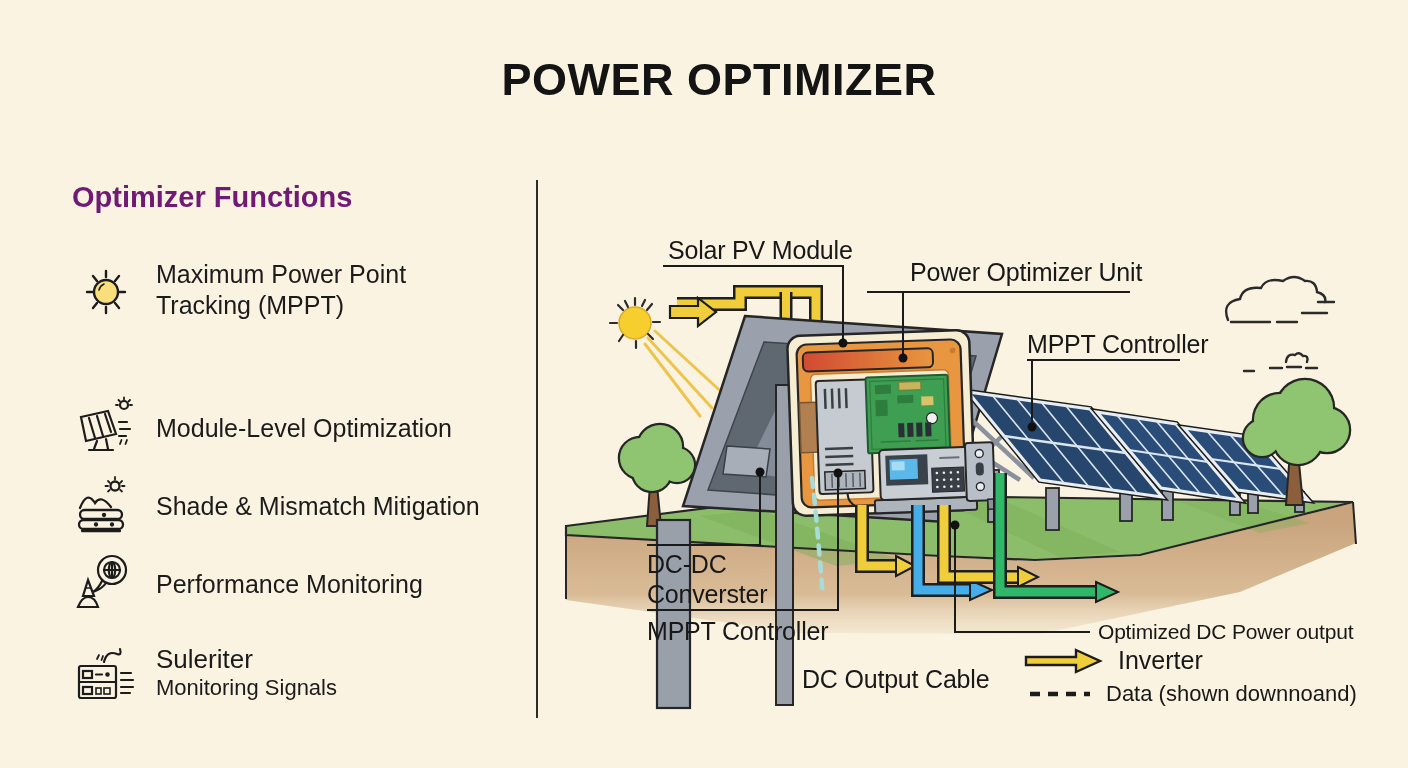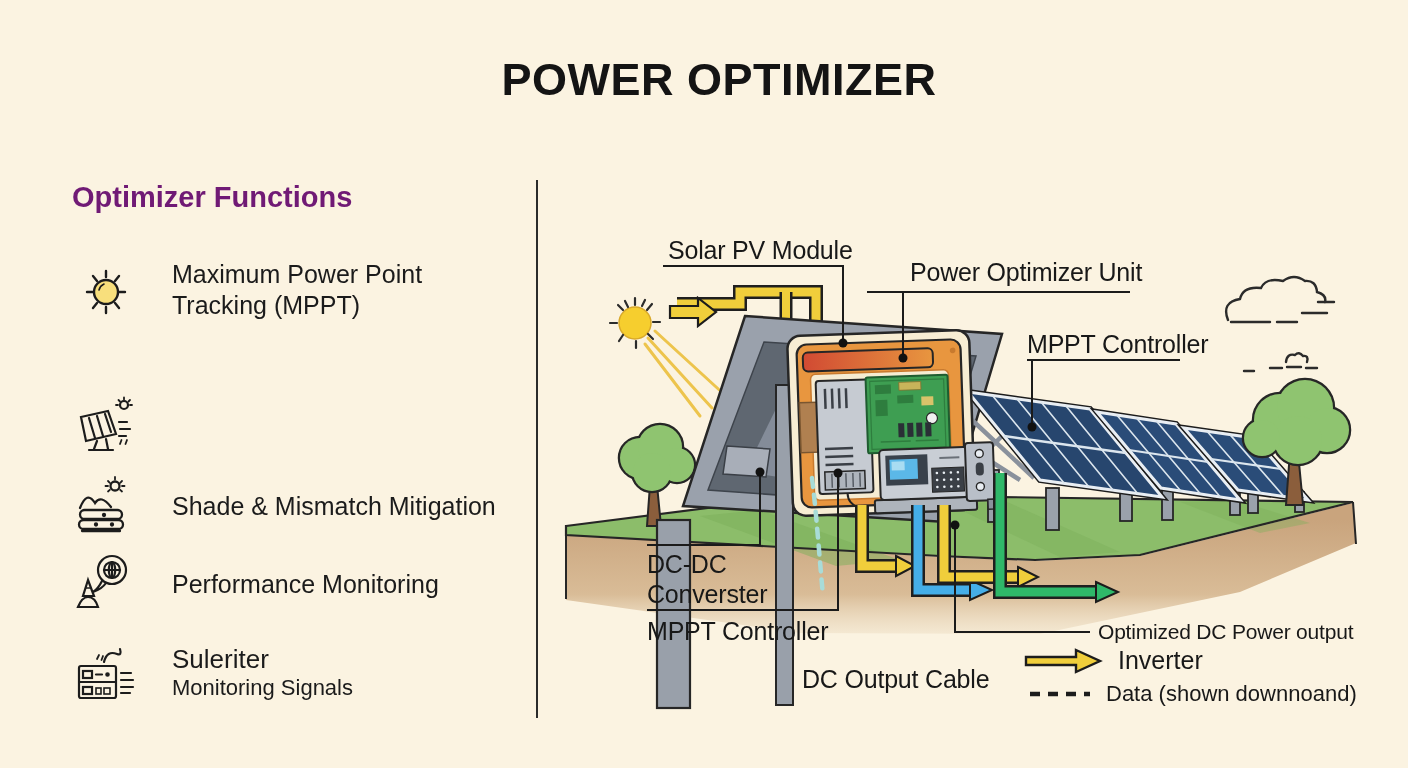--- a/index.html
+++ b/index.html
@@ -10,21 +10,21 @@
     color:#1C1C1C;
     padding-left:30px;
   }
   .title{
     position:absolute;top:54px;left:0;width:100%;text-align:center;
     font-size:45px;font-weight:800;letter-spacing:.5px;color:#141414;
   }
   .panel-heading{
     position:absolute;left:72px;top:181px;font-size:29px;font-weight:700;color:#701a75;
   }
-  .func-item{position:absolute;left:74px;display:flex;gap:34px;align-items:center;}
+  .func-item{position:absolute;left:74px;display:flex;gap:18px;align-items:center;}
   .func-icon{width:64px;height:64px;flex:0 0 64px;}
   .func-label{font-size:25px;line-height:31px;color:#1b1b1b;}
   .func-label.wrap{width:285px;white-space:normal;}
   .func-sub{font-size:22px;line-height:26px;color:#1b1b1b;}
   .divider{position:absolute;left:536px;top:180px;width:2px;height:538px;background:#2B2B2B;}
   .dlabel{position:absolute;font-size:25px;color:#181818;white-space:nowrap;letter-spacing:-.2px;}
   .dlabel.small{font-size:21px;}
   .legend-row{position:absolute;display:flex;align-items:center;gap:14px;}
   .legend-text{font-size:25px;color:#181818;white-space:nowrap;}
   .legend-text.small{font-size:22px;}
@@ -56,20 +56,21 @@
       <g fill="none" stroke="#1c1c1c" stroke-width="2.2" stroke-linecap="round">
         <polygon points="7,21 34,15 42,38 12,45" fill="#FBF3E2"></polygon>
         <path d="M15,22 L21,42 M23,20 L29,40 M31,18 L37,36"></path>
         <path d="M23,45 L20,53 M32,43 L34,53 M15,54 H39"></path>
         <circle cx="50" cy="9" r="4"></circle>
         <path d="M50,1.5 V3.5 M56,4 L54.5,5.5 M58,9 H56 M44,9 H42 M44.5,4 L46,5.5" stroke-width="1.8"></path>
         <path d="M45,26 H53 M46,33 H56 M45,40 H52"></path>
         <path d="M46,48 l1.5,-4 M51.5,48 l1.5,-4" stroke-width="1.8"></path>
       </g>
     </svg>
+    <div class="func-label">Module-Level Optimization</div>
   </div>
 
   <div class="func-item" style="top:474px;">
     <svg class="func-icon" viewBox="0 0 64 64">
       <g fill="none" stroke="#1c1c1c" stroke-width="2.3" stroke-linecap="round">
         <path d="M6,34 Q13,16 21,29 Q27,20 37,33"></path>
         <circle cx="41" cy="12" r="4.5"></circle>
         <path d="M41,3 V5.5 M48,7 L46.2,8.8 M50.5,12 H48 M48,17.5 L46.2,15.8 M34,7 L35.8,8.8 M31.5,12 H34 M34,17.5 L35.8,15.8" stroke-width="1.8"></path>
         <rect x="6" y="36" width="42" height="9" rx="4.5" fill="#FBF3E2"></rect>
         <rect x="5" y="46" width="44" height="9" rx="4.5" fill="#FBF3E2"></rect>

